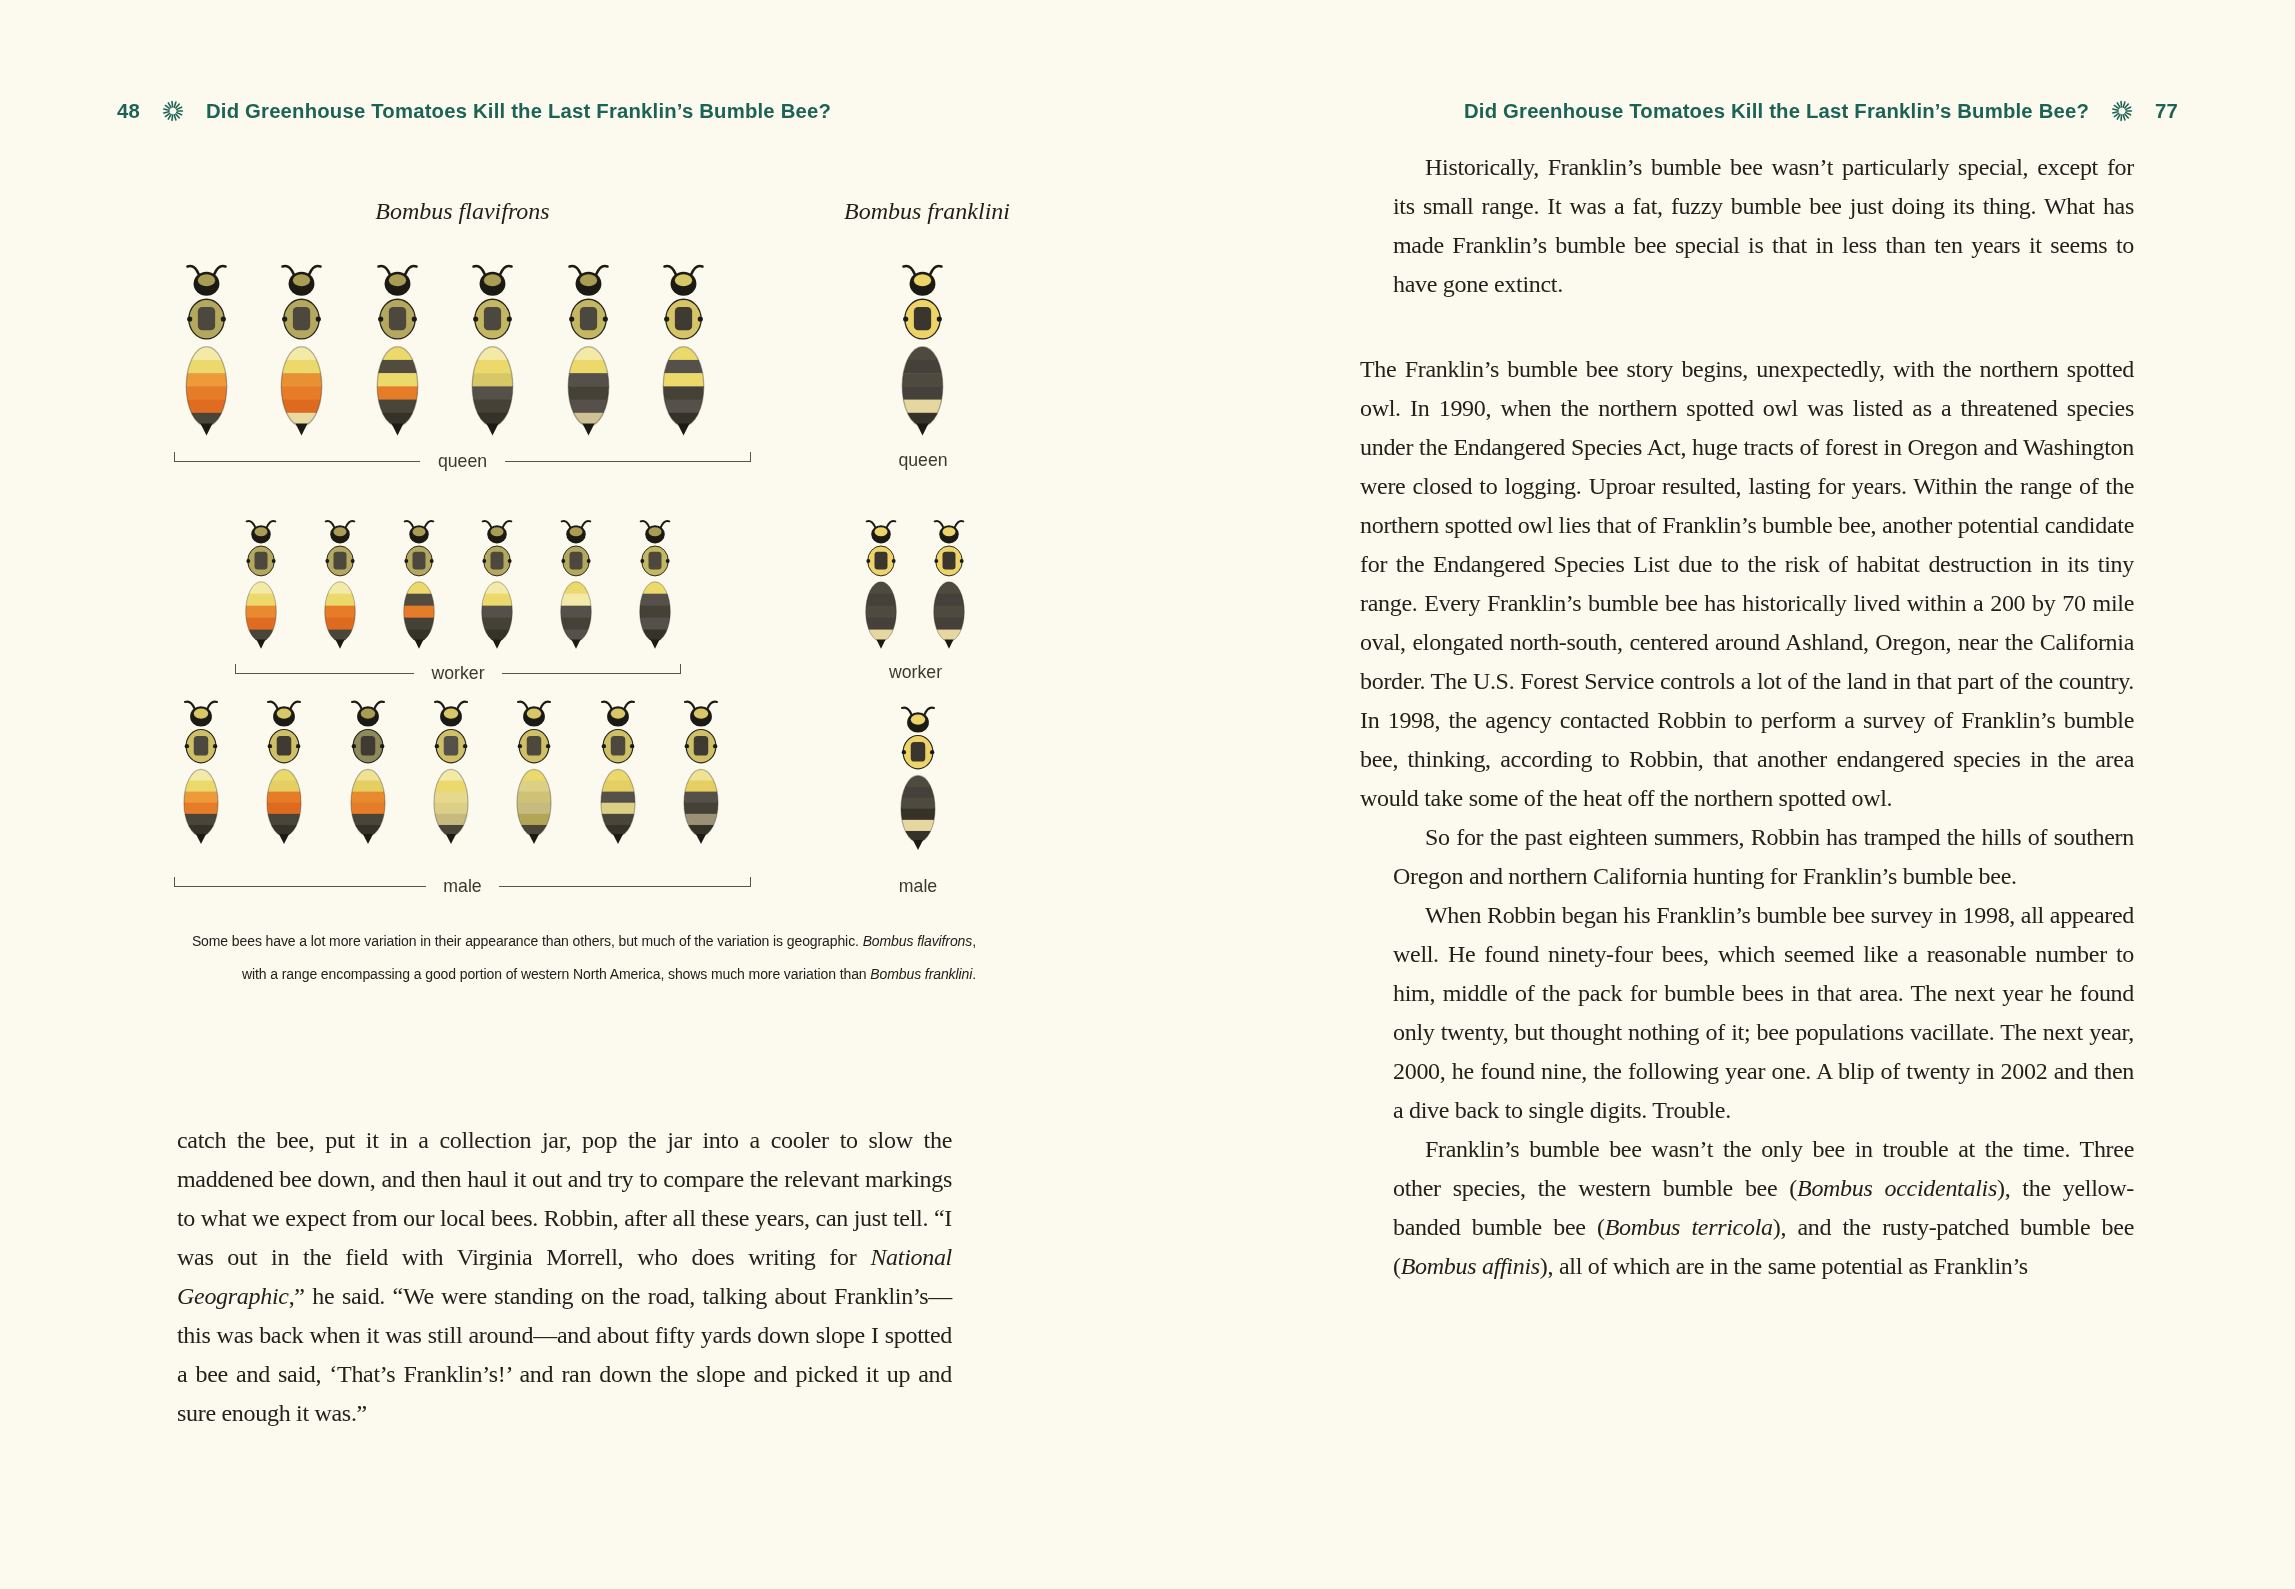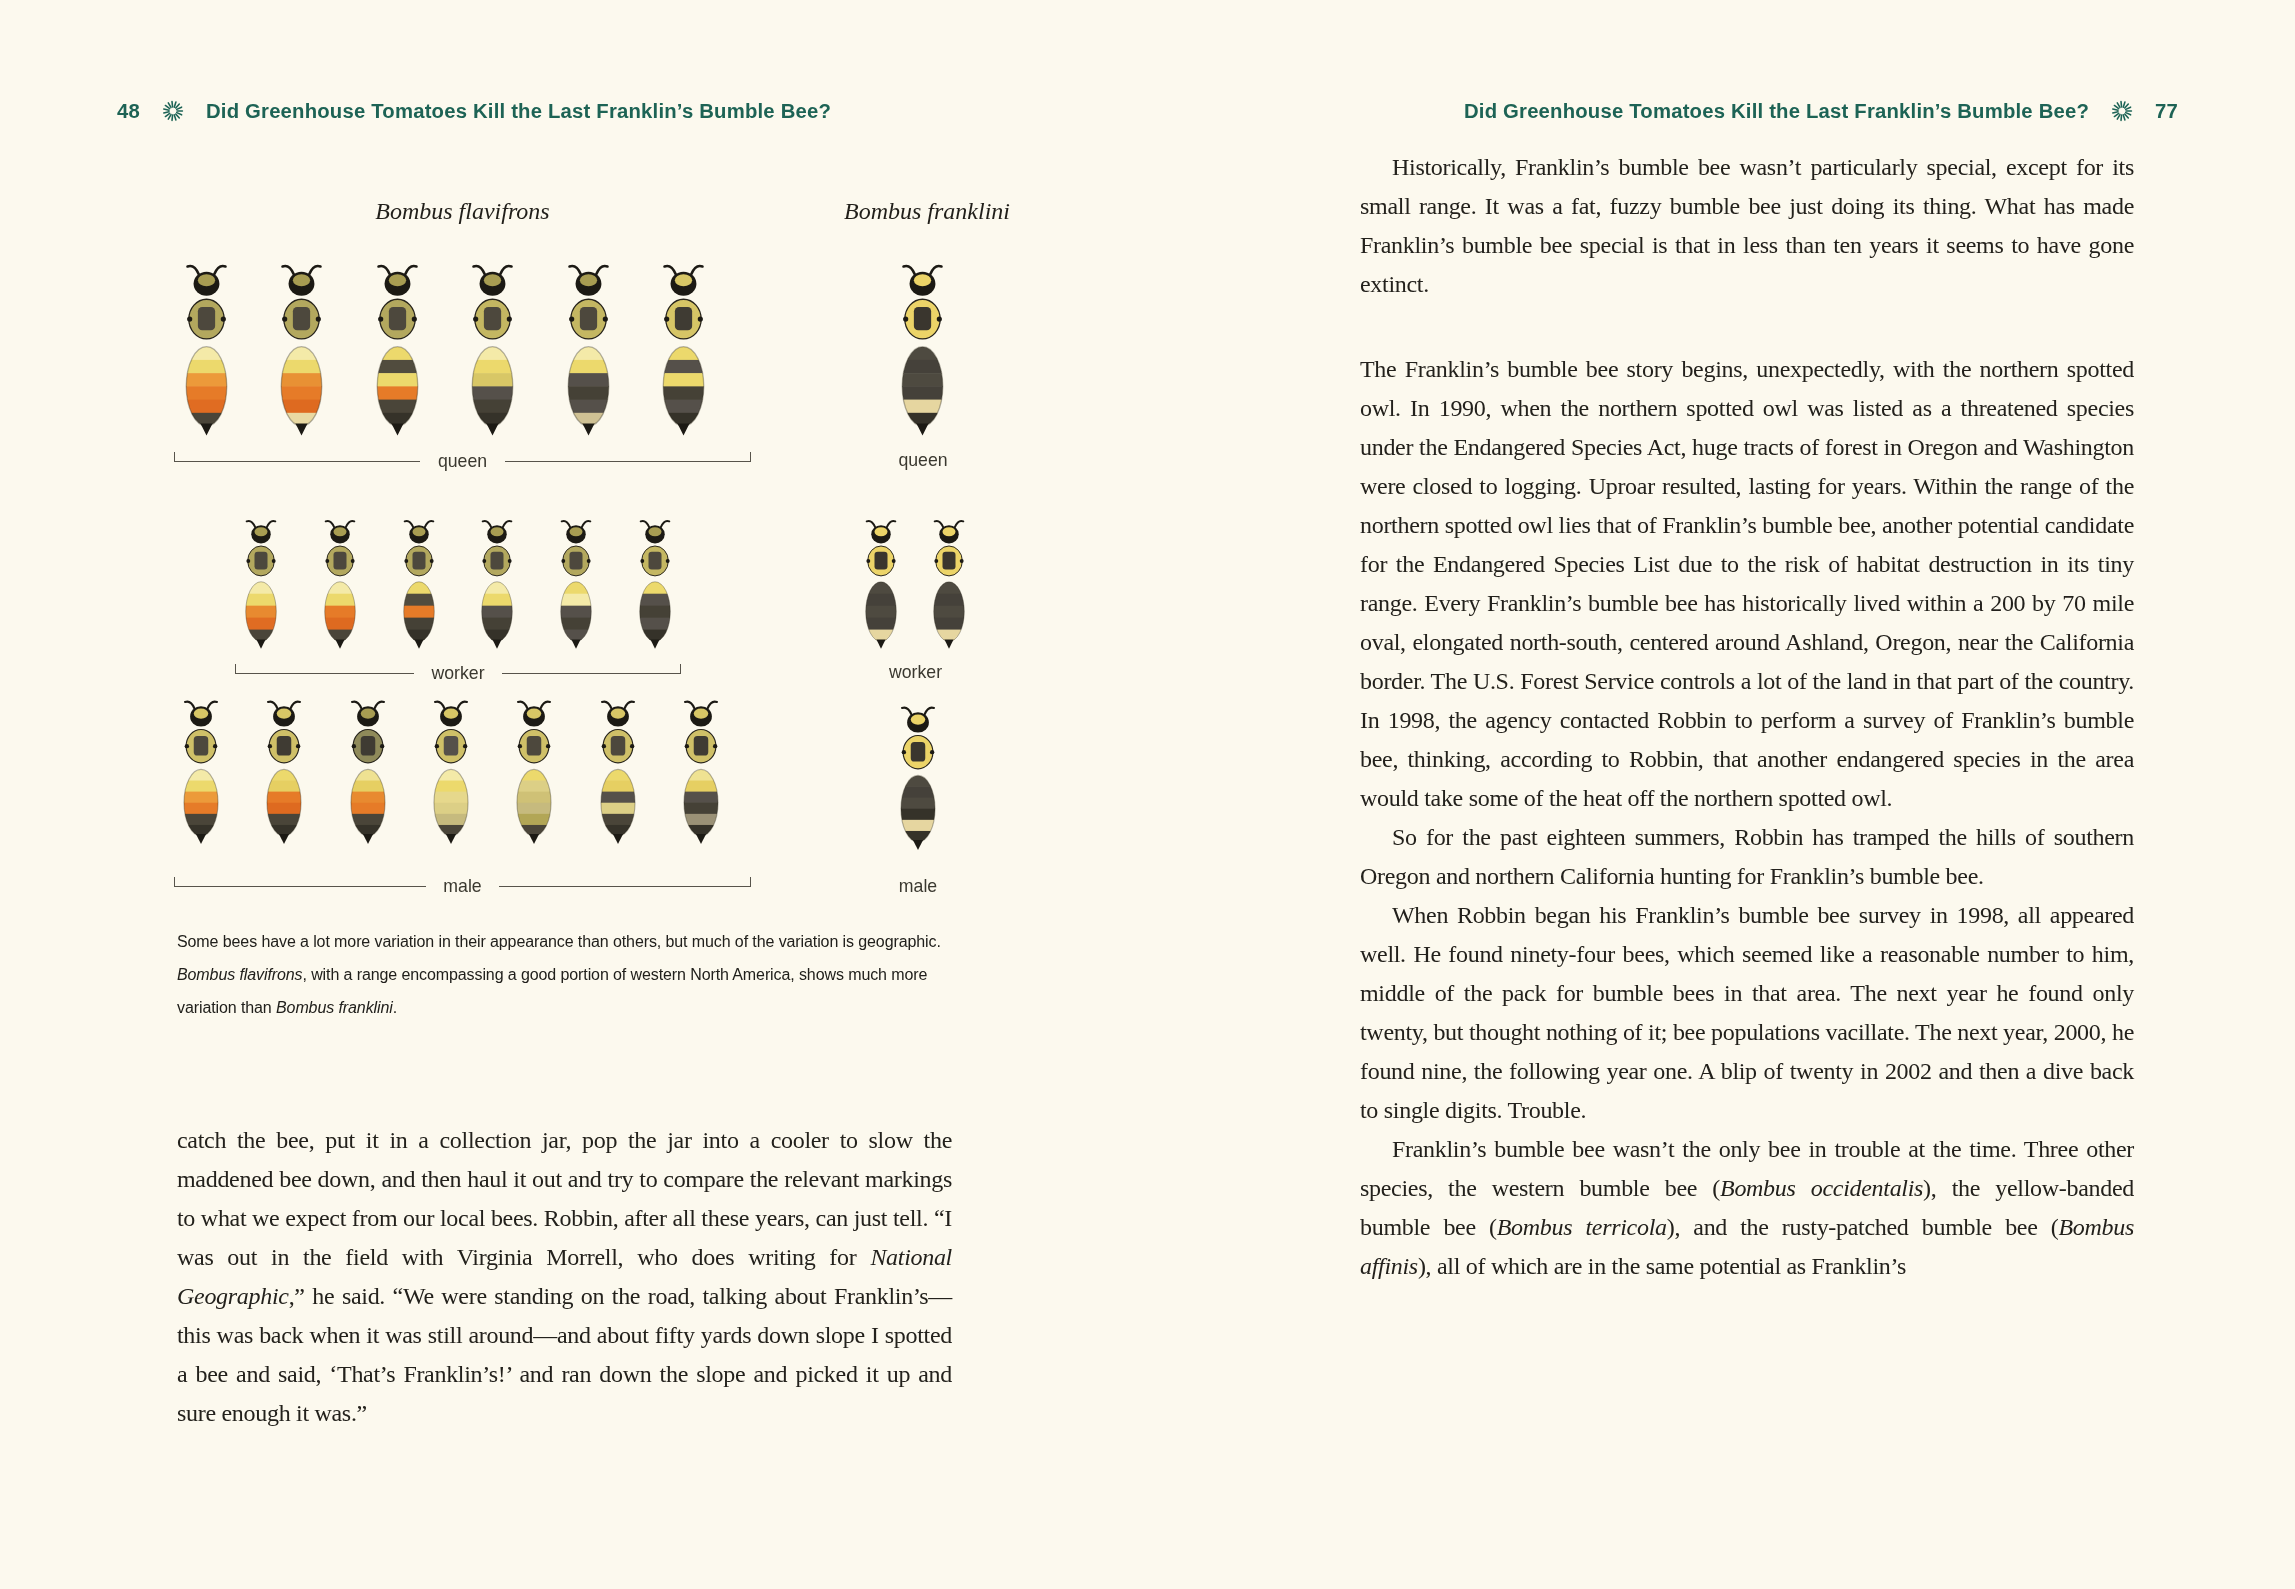--- a/index.html
+++ b/index.html
@@ -73,38 +73,39 @@
     position:absolute; text-align:center; line-height:23px;
     font-family:"Liberation Sans", sans-serif; font-size:17.7px; color:#3a382f;
   }
   #flabel-0 { left:868px; top:449px; width:110px; }
   #flabel-1 { left:859px; top:661px; width:113px; }
   #flabel-2 { left:866px; top:875px; width:104px; }
 
   .caption {
     position:absolute; left:177px; top:925px; width:799px;
     font-family:"Liberation Sans", sans-serif;
-    font-size:16px; line-height:33px; color:#21201c;
+    font-size:14px; line-height:33px; color:#21201c;
     letter-spacing:-0.1px;
+    text-align:right;
   }
   .caption i { font-style:italic; }
 
   
   .body-left {
     position:absolute; left:177px; top:1104px; width:775px;margin-top:17px;
   }
   .body-right {
     position:absolute; left:1360px; top:148px; width:774px;
   }
   .body-left p, .body-right p {
     font-family:"Liberation Serif", serif;
     font-size:24px; line-height:39px; color:#23211c;
     text-align:justify; letter-spacing:-0.3px;
   }
-  .body-right p.indent { text-indent:32px; }
+  .body-right p.indent { text-indent:32px;margin-left:33px; }
   .body-right p.lead { margin-bottom:46px; }
   .section-heading {
     font-family:"Liberation Serif", serif; font-weight:normal;
     font-size:40px; line-height:1.25; color:#1d6a59;
     margin:0 0 10.6px 0; letter-spacing:-0.4px;
   }
 
   .bee { display:block; }
 </style>
 </head>

